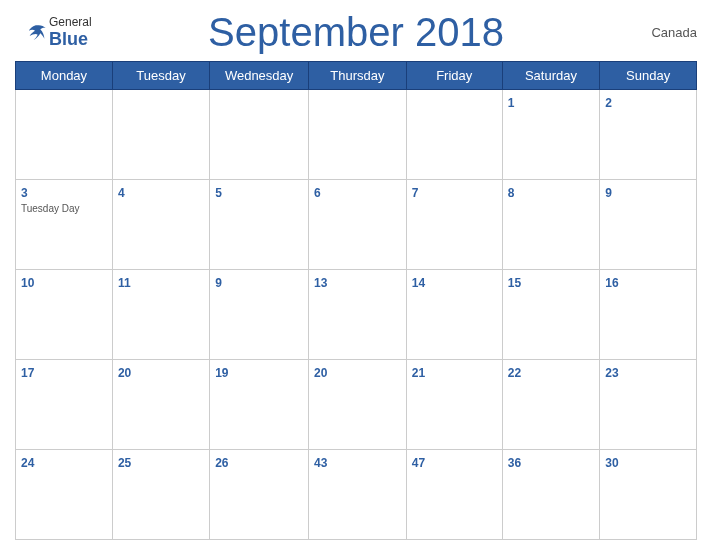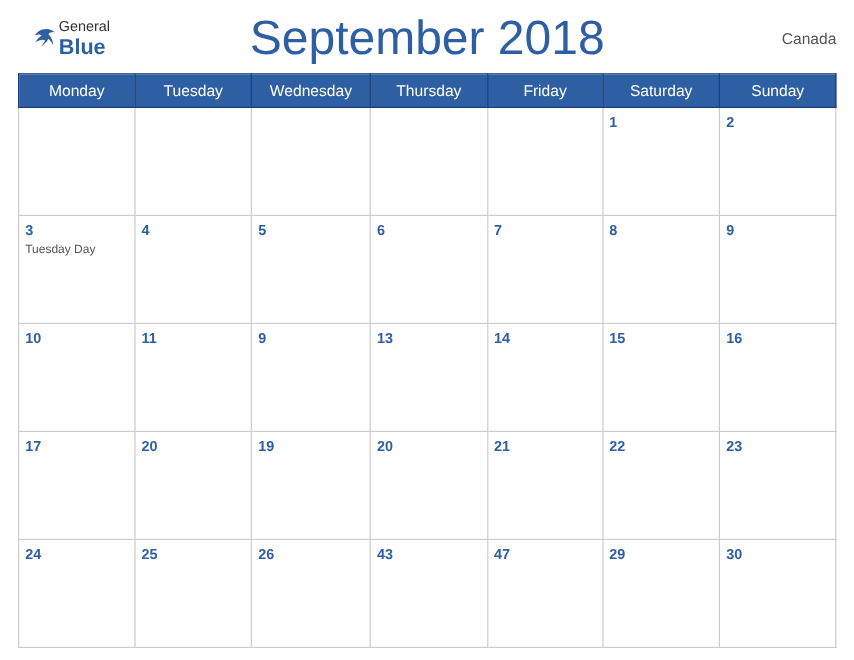--- a/index.html
+++ b/index.html
@@ -167,17 +167,17 @@
         <td><span class="day-num">21</span></td>
         <td><span class="day-num">22</span></td>
         <td><span class="day-num">23</span></td>
       </tr>
       <tr>
         <td><span class="day-num">24</span></td>
         <td><span class="day-num">25</span></td>
         <td><span class="day-num">26</span></td>
         <td><span class="day-num">43</span></td>
         <td><span class="day-num">47</span></td>
-        <td><span class="day-num">29</span></td>
+        <td><span class="day-num">36</span></td>
         <td><span class="day-num">30</span></td>
       </tr>
     </tbody>
 </table>
 
 </body></html>

